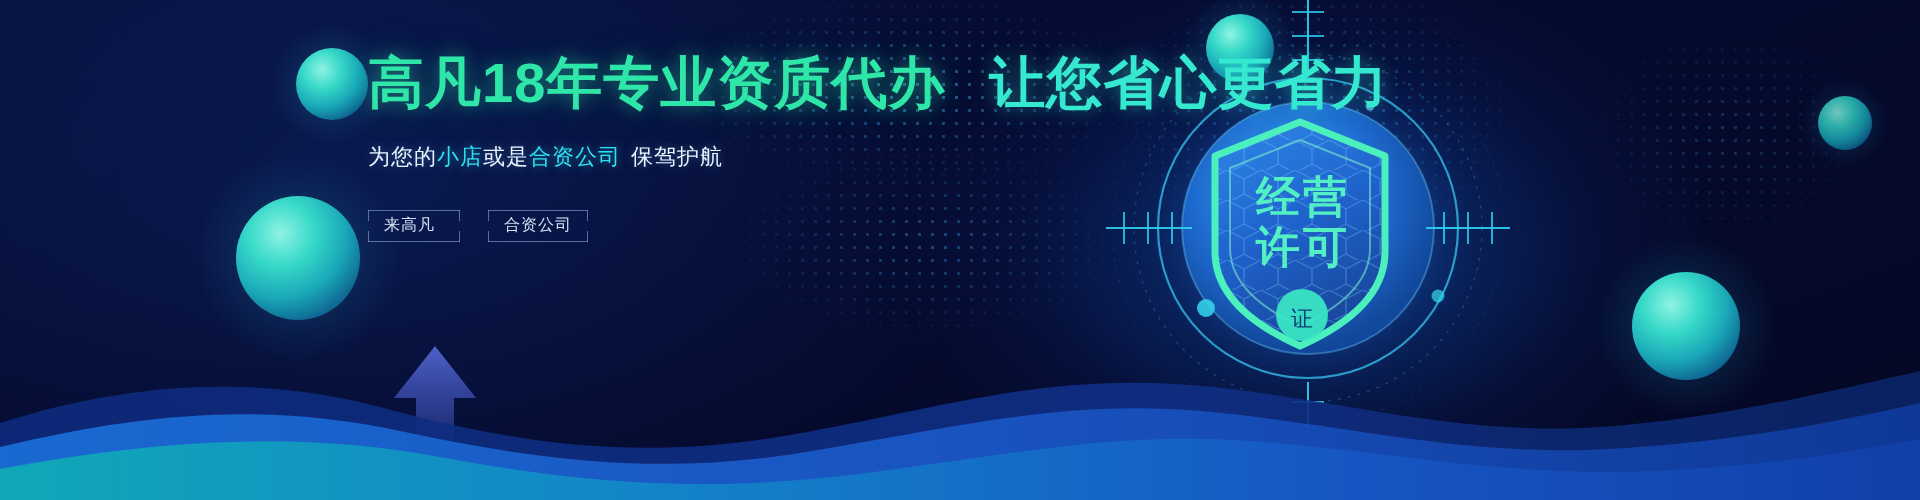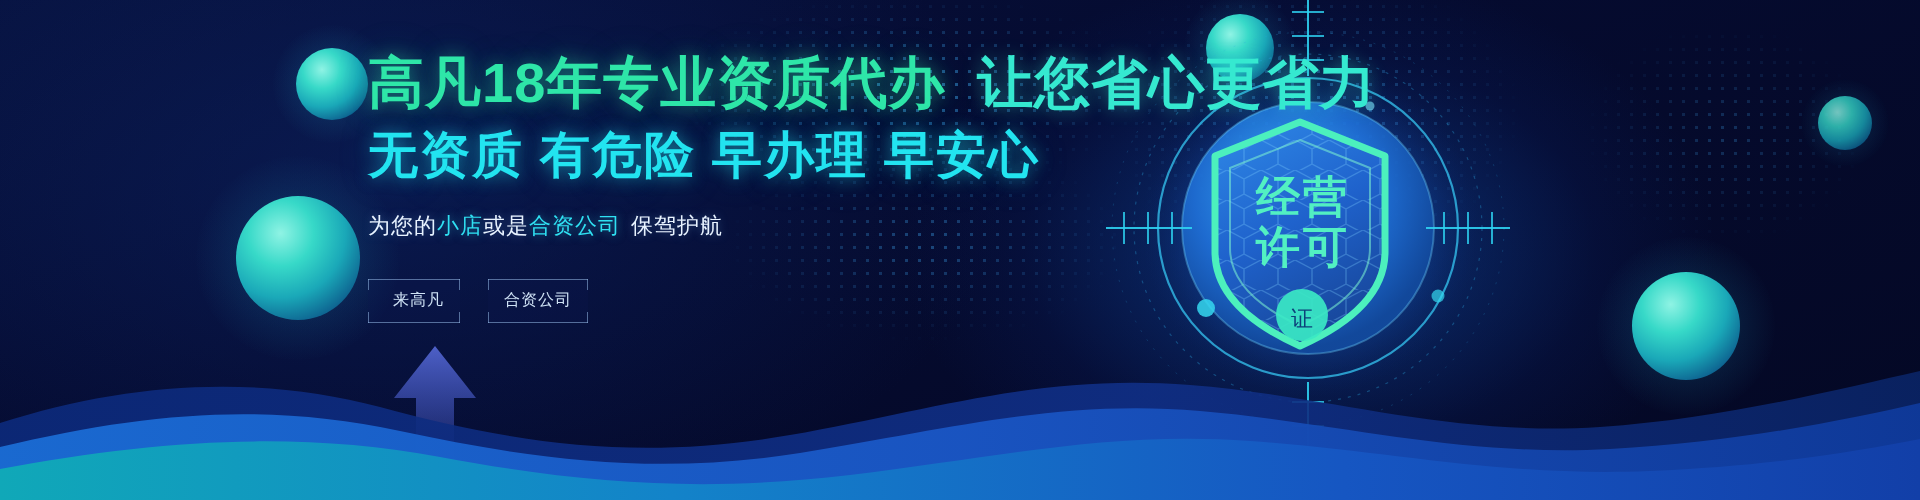--- a/index.html
+++ b/index.html
@@ -67,39 +67,39 @@
   #arrow { position:absolute; left:350px; bottom:0; width:170px; height:160px; }
   #arrow svg { display:block; width:100%; height:100%; }
 
   
   #copy { position:absolute; left:368px; top:52px; width:820px; }
   #headline-1 {
     font-size:56px; font-weight:bold; line-height:1.1;
     color:#2ee6a8; letter-spacing:1px; white-space:nowrap;
     text-shadow:0 0 18px rgba(46,230,168,0.45), 0 0 40px rgba(30,200,150,0.22);
   }
-  #headline-1 .seg2 { margin-left:32px; color:#35e9d0; text-shadow:0 0 18px rgba(53,233,208,0.45); }
+  #headline-1 .seg2 { margin-left:44px; color:#35e9d0; text-shadow:0 0 18px rgba(53,233,208,0.45); }
   #headline-2 {
     margin-top:14px;
     font-size:50px; font-weight:bold; line-height:1.1;
     color:#22e4f0; letter-spacing:2px; white-space:nowrap;
     text-shadow:0 0 16px rgba(34,228,240,0.5), 0 0 38px rgba(20,180,220,0.25);
   }
   #headline-2 span { margin-right:16px; }
   #subtitle {
     margin-top:28px; font-size:22px; color:#e8f3ff; letter-spacing:1px; white-space:nowrap;
     text-shadow:0 0 10px rgba(120,190,255,0.35);
   }
   #subtitle .hl { color:#2fe0f2; text-shadow:0 0 10px rgba(47,224,242,0.5); }
   #subtitle .sp { display:inline-block; width:10px; }
 
   #tags { margin-top:38px; display:flex; gap:28px; }
   .tag {
-    position:relative; min-width:92px; height:44px;
-    display:flex; align-items:center; justify-content:flex-end;
+    position:relative; min-width:92px; height:32px;
+    display:flex; align-items:center; justify-content:flex-start;
     padding:0 16px; font-size:16px; color:#cfe2f5; letter-spacing:1px;
     background:rgba(10,24,80,0.25);
   }
   .tag::before, .tag::after {
     content:""; position:absolute; left:0; right:0; height:1px;
     background:rgba(150,185,230,0.55);
   }
   .tag::before { top:0; }
   .tag::after  { bottom:0; }
   .tag .c { position:absolute; width:1px; height:11px; background:rgba(150,185,230,0.55); }
@@ -256,23 +256,20 @@
       <path d="M0 154 C160 124 300 116 440 142 C580 168 700 178 850 160 C1000 142 1110 116 1250 126 C1390 136 1500 162 1650 156 C1770 151 1860 136 1920 124 L1920 185 L0 185 Z" fill="url(#w1)"></path>
     </svg>
   </div>
 
   <div id="copy">
 
     <div id="headline-1">
       <span>高凡18年专业资质代办</span><span class="seg2">让您省心更省力</span>
     </div>
 
-    <div id="headline-2">
-      <span>无资质</span><span>有危险</span><span>早办理</span><span>早安心</span>
-    </div>
 
     <div id="subtitle">
       <span>为您的</span><span class="hl">小店</span><span>或是</span><span class="hl">合资公司</span><span class="sp"></span><span>保驾护航</span>
     </div>
 
     <div id="tags">
       <div class="tag">
         <i class="c tl"></i>
           <i class="c tr"></i>
           <i class="c bl"></i>

